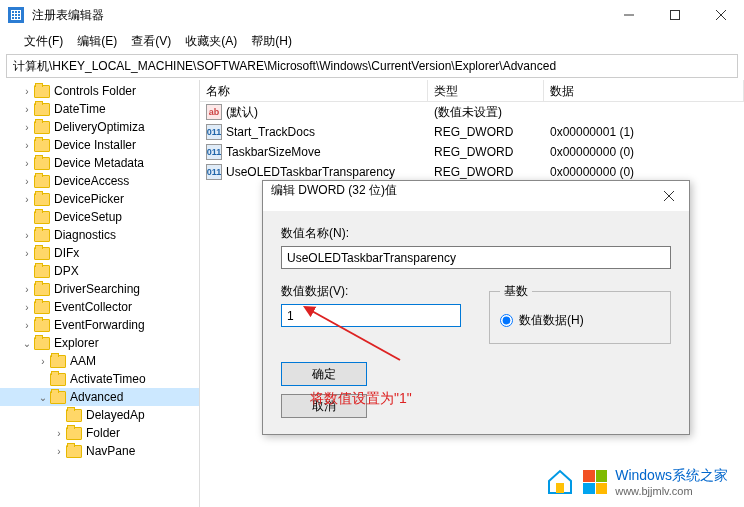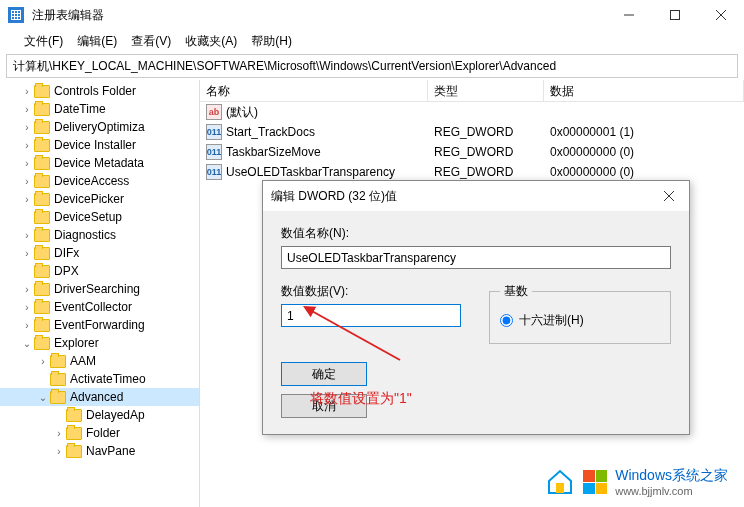--- a/index.html
+++ b/index.html
@@ -37,21 +37,21 @@
     .col-type { width: 116px; }
     .col-data { flex: 1; }
     .list-row { display: flex; height: 20px; align-items: center; font-size: 12px; }
     .list-row > div { padding: 0 6px; }
     .val-icon { width: 16px; height: 16px; margin-right: 4px; display: inline-flex; align-items: center; justify-content: center; font-size: 9px; font-weight: bold; border: 1px solid #999; }
     .val-icon.str { background: #fce8e8; color: #c44; }
     .val-icon.dw { background: #e0ecf8; color: #2266aa; }
     .name-cell { display: flex; align-items: center; width: 228px; }
     
     .dialog { position: absolute; left: 262px; top: 180px; width: 428px; background: #f0f0f0; border: 1px solid #888; box-shadow: 2px 2px 8px rgba(0,0,0,0.25); }
-    .dialog-title { height: 30px; display: flex; align-items: center; padding: 12px 8px; background: #fff; font-size: 12px; }
+    .dialog-title { height: 30px; display: flex; align-items: flex-end; padding: 12px 8px; background: #fff; font-size: 12px; }
     .dialog-close { position: absolute; right: 0; top: 0; width: 40px; height: 30px; display: flex; align-items: center; justify-content: center; cursor: pointer; }
     .dialog-body { padding: 14px 18px 16px; }
     .dlg-label { font-size: 12px; margin-bottom: 4px; }
     .dlg-input { width: 100%; height: 23px; border: 1px solid #7a7a7a; padding: 2px 5px; font-size: 12px; background: #fff; }
     .dlg-row { display: flex; gap: 28px; margin-top: 14px; }
     .dlg-left { width: 180px; }
     .fieldset { border: 1px solid #bbb; padding: 8px 10px 10px; }
     .fieldset legend { font-size: 12px; padding: 0 4px; }
     .radio-row { display: flex; align-items: center; gap: 6px; margin: 4px 0; font-size: 12px; }
     .radio-row input { margin: 0; }
@@ -221,20 +221,21 @@
       <div class="col-name">名称</div>
       <div class="col-type">类型</div>
       <div class="col-data">数据</div>
     </div>
     <div id="list-body">
         <div class="list-row">
           <div class="name-cell">
             <span class="val-icon str">ab</span>
             <span>(默认)</span>
           </div>
+          <div class="col-data">(数值未设置)</div>
         </div>
         <div class="list-row">
           <div class="name-cell">
             <span class="val-icon dw">011</span>
             <span>Start_TrackDocs</span>
           </div>
           <div class="col-type">REG_DWORD</div>
           <div class="col-data">0x00000001 (1)</div>
         </div>
         <div class="list-row">
@@ -272,21 +273,21 @@
     <input class="dlg-input" readonly="" value="UseOLEDTaskbarTransparency" style="">
     <div class="dlg-row">
       <div class="dlg-left">
         <div class="dlg-label">数值数据(V):</div>
         <input class="dlg-input" style="border: 1.5px solid rgb(0, 120, 215);" value="1">
       </div>
       <fieldset class="fieldset" style="flex:1;">
         <legend>基数</legend>
         <label class="radio-row">
           <input type="radio" name="base" checked="" style="">
-          <span>十六进制(H)</span>
+          <span>数值数据(H)</span>
         </label>
       </fieldset>
     </div>
     <div class="dlg-buttons">
       <button class="dlg-btn primary">确定</button>
       <button class="dlg-btn">取消</button>
     </div>
   </div>
 </div>
 

